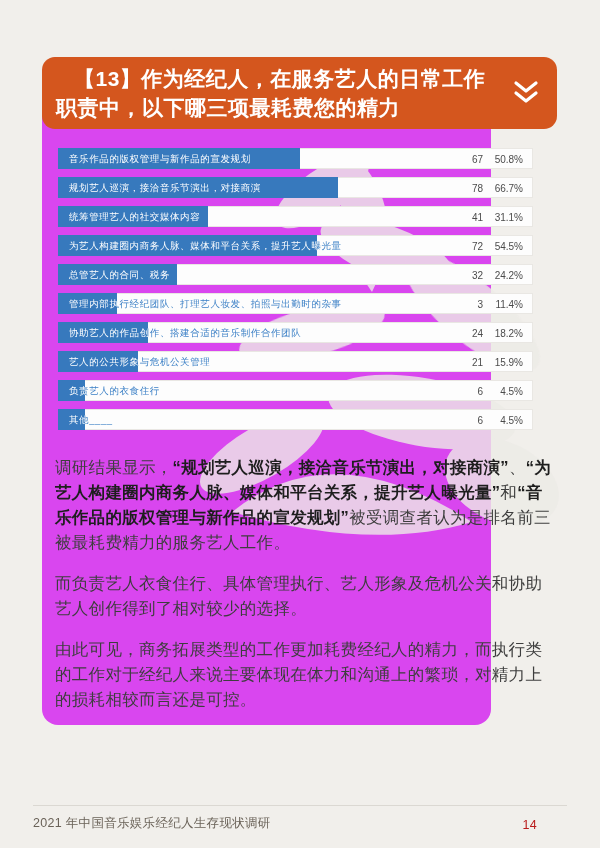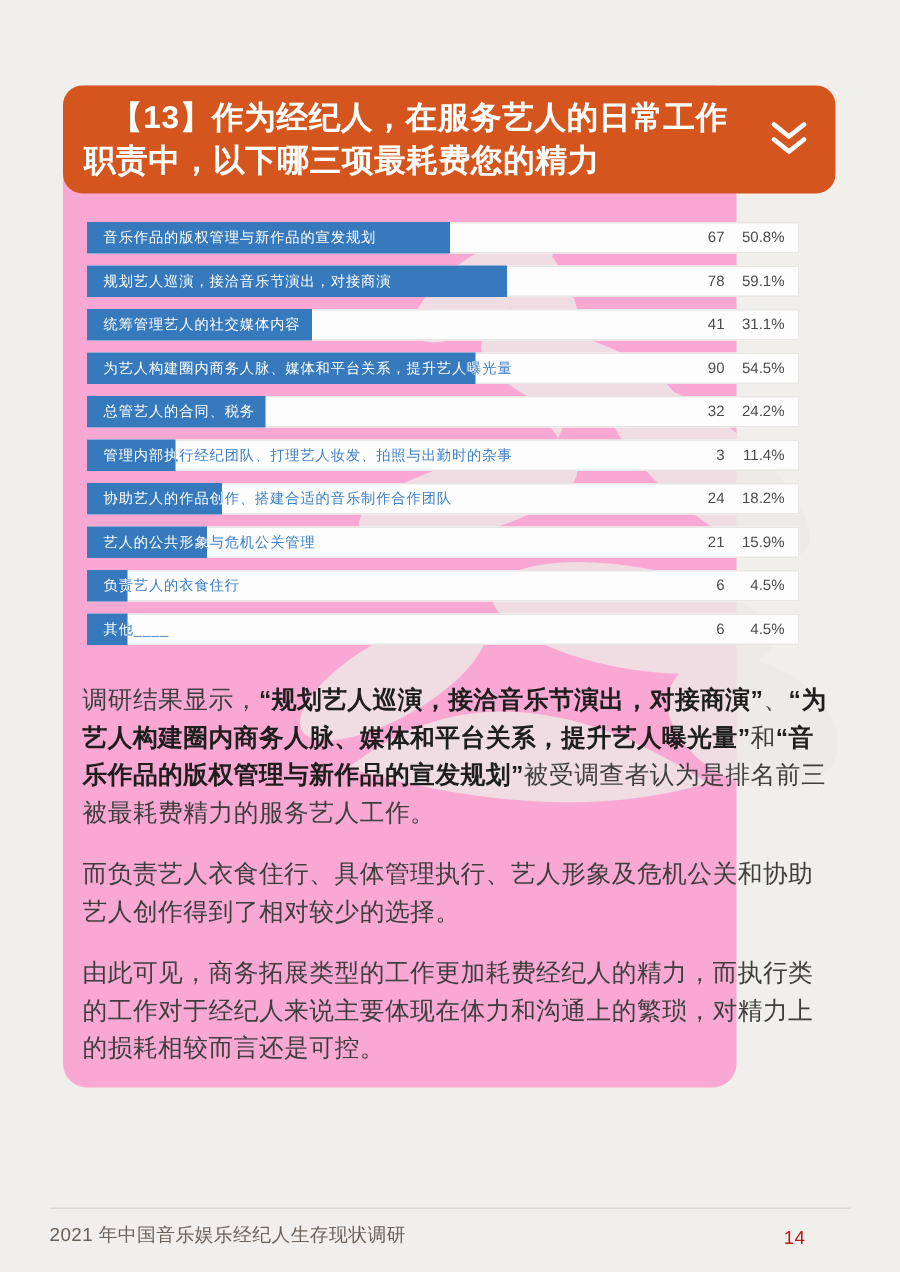--- a/index.html
+++ b/index.html
@@ -4,21 +4,21 @@
 <style>
   html,body{margin:0;padding:0;}
   body{
     width:600px;height:848px;
     background:#f1efeb;
     font-family:"Liberation Sans","DejaVu Sans",sans-serif;
     position:relative;overflow:hidden;
   }
   .card{
     position:absolute;left:42px;top:57px;width:449px;height:668px;
-    background:#f9a8d4;border-radius:16px;
+    background:#d946ef;border-radius:16px;
   }
   
   .banner{
     position:absolute;left:0;top:0;width:515px;height:72px;
     background:#d4561e;border-radius:13px;
     color:#ffffff;
   }
   .banner-text{
     position:absolute;left:14px;top:7px;right:62px;
     font-size:21px;font-weight:700;line-height:29px;letter-spacing:0.5px;
@@ -107,36 +107,36 @@
         </div>
         <span class="val">67</span>
         <span class="pct">50.8%</span>
       </div>
       <div class="bar-row">
         <span class="lbl blue">规划艺人巡演，接洽音乐节演出，对接商演</span>
         <div class="bar" style="width: calc(58% + 6px); background: rgb(55, 121, 189);">
           <span class="lbl">规划艺人巡演，接洽音乐节演出，对接商演</span>
         </div>
         <span class="val">78</span>
-        <span class="pct">59.1%</span>
+        <span class="pct">66.7%</span>
       </div>
       <div class="bar-row">
         <span class="lbl blue">统筹管理艺人的社交媒体内容</span>
         <div class="bar" style="width: calc(30.49% + 6px); background: rgb(55, 121, 189);">
           <span class="lbl">统筹管理艺人的社交媒体内容</span>
         </div>
         <span class="val">41</span>
         <span class="pct">31.1%</span>
       </div>
       <div class="bar-row">
         <span class="lbl blue">为艺人构建圈内商务人脉、媒体和平台关系，提升艺人曝光量</span>
         <div class="bar" style="width: calc(53.54% + 6px); background: rgb(55, 121, 189);">
           <span class="lbl">为艺人构建圈内商务人脉、媒体和平台关系，提升艺人曝光量</span>
         </div>
-        <span class="val">90</span>
+        <span class="val">72</span>
         <span class="pct">54.5%</span>
       </div>
       <div class="bar-row">
         <span class="lbl blue">总管艺人的合同、税务</span>
         <div class="bar" style="width: calc(23.79% + 6px); background: rgb(55, 121, 189);">
           <span class="lbl">总管艺人的合同、税务</span>
         </div>
         <span class="val">32</span>
         <span class="pct">24.2%</span>
       </div>

